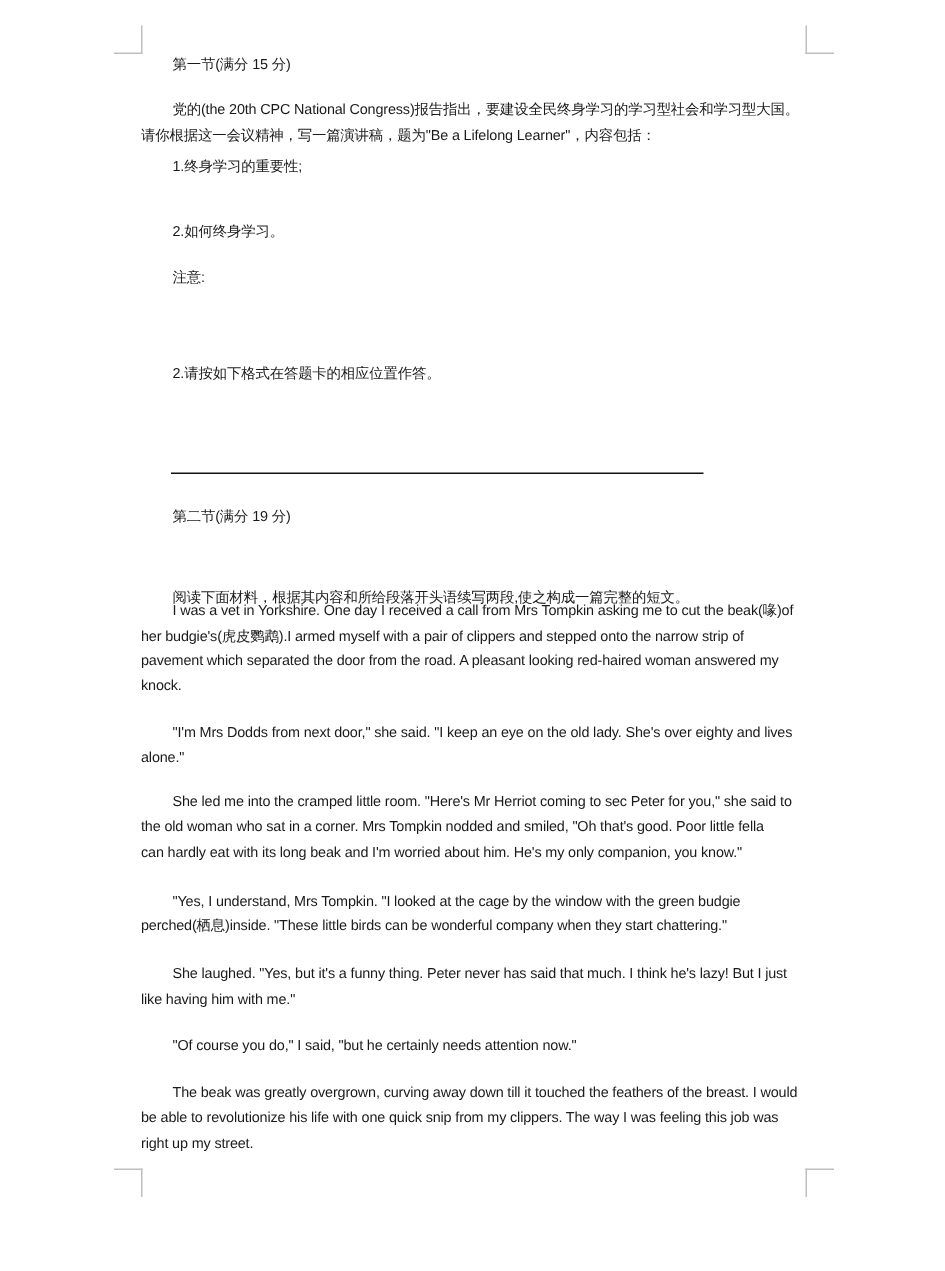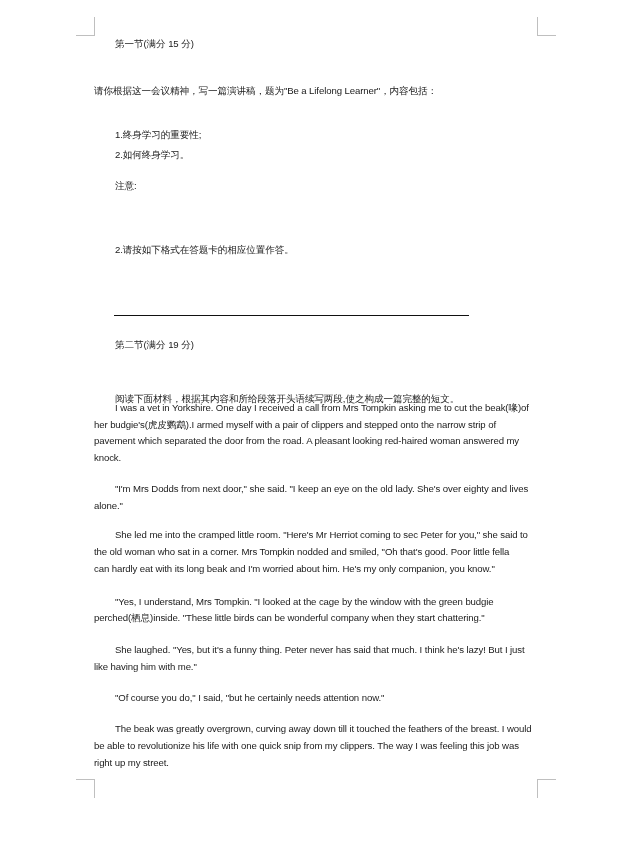--- a/index.html
+++ b/index.html
@@ -18,22 +18,23 @@
 </head>
 <body>
 
 <div class="page">
   <div class="corner c-tl"></div>
   <div class="corner c-tr"></div>
   <div class="corner c-bl"></div>
   <div class="corner c-br"></div>
 
   <div class="line ind" style="top:38px">第一节(满分 15 分)</div>
+  <div class="line ind" style="top:68px">党的(the 20th CPC National Congress)报告指出，要建设全民终身学习的学习型社会和学习型大国。</div>
   <div class="line" style="top:85px">请你根据这一会议精神，写一篇演讲稿，题为"Be a Lifelong Learner"，内容包括：</div>
-  <div class="line ind" style="top:129px">1.终身学习的重要性;</div>
+  <div class="line ind" style="top:106px">1.终身学习的重要性;</div>
   <div class="line ind" style="top:149px">2.如何终身学习。</div>
   <div class="line ind" style="top:180px">注意:</div>
   <div class="line ind" style="top:244px">2.请按如下格式在答题卡的相应位置作答。</div>
   <div class="rule"></div>
 
   <div class="line ind" style="top:339px">第二节(满分 19 分)</div>
   <div class="line ind" style="top:393px">阅读下面材料，根据其内容和所给段落开头语续写两段,使之构成一篇完整的短文。</div>
 
   <div>
     <div class="line ind" style="top:402px">I was a vet in Yorkshire. One day I received a call from Mrs Tompkin asking me to cut the beak(喙)of</div>

